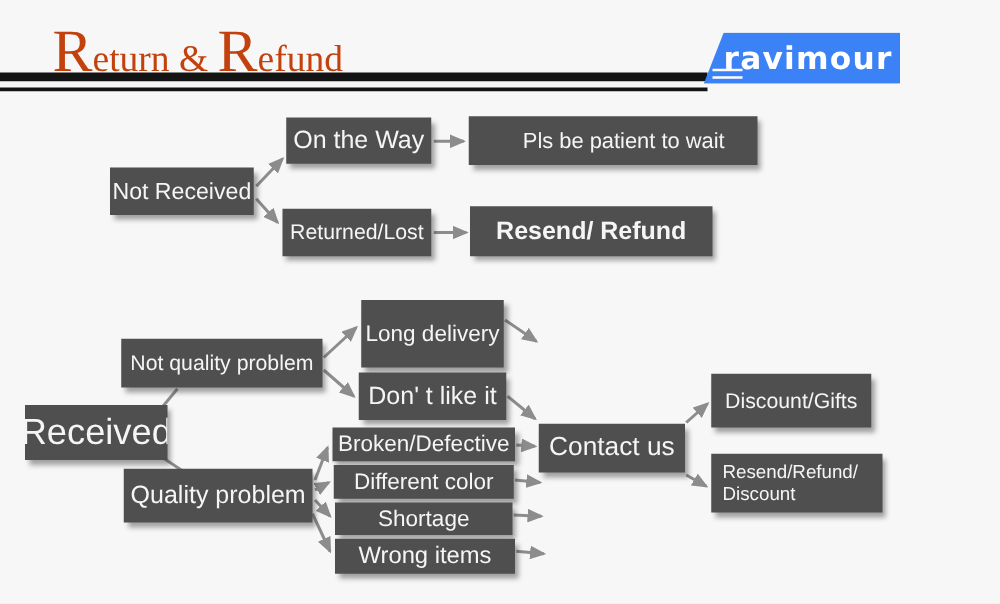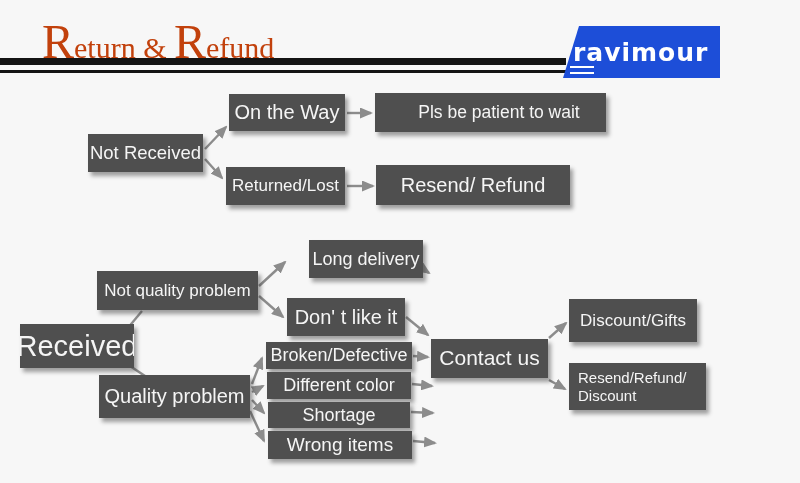--- a/index.html
+++ b/index.html
@@ -13,40 +13,40 @@
     position:absolute;left:42px;top:16px;height:52px;
     color:#c2410c;font-family:"Liberation Serif",serif;font-weight:400;
     white-space:nowrap;
   }
   .tcap{font-size:48px;line-height:52px;}
   .tsm{font-size:30px;line-height:52px;vertical-align:baseline;}
   .rule{position:absolute;left:0;background:#141414;}
   .rule-thick{top:58px;width:566px;height:7px;}
   .rule-thin{top:70px;width:566px;height:3px;}
   .logo{
-    position:absolute;left:563px;top:26px;width:157px;height:52px;
-    background:#1d4ed8;
+    position:absolute;left:563px;top:26px;width:157px;height:41px;
+    background:#3b82f6;
     clip-path:polygon(16px 0,100% 0,100% 100%,0 100%);
-    display:flex;align-items:center;
+    display:flex;align-items:center;justify-content:center;
   }
   .logo-text{
     color:#ffffff;font-family:"DejaVu Sans",sans-serif;font-weight:700;
     font-size:25px;letter-spacing:1px;padding-left:10px;line-height:1;
   }
   .logo-stripe{position:absolute;background:#ffffff;height:2.5px;width:24px;left:7px;}
   .s1{bottom:10px;}
   .s2{bottom:4px;}
   
   .node{
     position:absolute;background:#4f4f4f;color:#f5f5f5;
     display:flex;align-items:center;justify-content:center;
     line-height:1.05;white-space:nowrap;overflow:hidden;
     box-shadow:3px 4px 4px rgba(50,50,50,0.45);
   }
-  .node.bold{font-weight:400;}
+  .node.bold{font-weight:700;}
   .node.wrap{
     white-space:normal;justify-content:flex-start;text-align:left;
     padding-left:9px;line-height:1.15;
   }
   .arrows{position:absolute;left:0;top:0;pointer-events:none;}
 </style>
 </head>
 <body>
 
 <div class="stage">
@@ -92,21 +92,21 @@
 
   <div class="node" style="left:88px;top:134px;width:115px;height:38px;font-size:18.5px;">Not Received</div>
   <div class="node" style="left:229px;top:94px;width:116px;height:37px;font-size:20px;">On the Way</div>
   <div class="node" style="left:375px;top:93px;width:214px;height:39px;font-size:17.5px;padding-left:17px;">Pls be patient to wait</div>
   <div class="node" style="left:226px;top:167px;width:119px;height:38px;font-size:17px;">Returned/Lost</div>
   <div class="node bold" style="left:376px;top:165px;width:194px;height:40px;font-size:20px;">Resend/ Refund</div>
 
   <div class="node" style="left:20px;top:324px;width:114px;height:44px;font-size:29px;">Received</div>
   <div class="node" style="left:97px;top:271px;width:161px;height:39px;font-size:17px;">Not quality problem</div>
   <div class="node" style="left:99px;top:375px;width:151px;height:43px;font-size:20px;">Quality problem</div>
-  <div class="node" style="left:289px;top:240px;width:114px;height:38px;font-size:18px;margin-left:20px;">Long delivery</div>
+  <div class="node" style="left:289px;top:240px;width:114px;height:54px;font-size:18px;">Long delivery</div>
   <div class="node" style="left:287px;top:298px;width:118px;height:38px;font-size:20px;">Don' t like it</div>
   <div class="node" style="left:266px;top:342px;width:146px;height:27px;font-size:18px;">Broken/Defective</div>
   <div class="node" style="left:267px;top:372px;width:144px;height:27px;font-size:18px;">Different color</div>
   <div class="node" style="left:268px;top:402px;width:142px;height:26px;font-size:18px;">Shortage</div>
   <div class="node" style="left:268px;top:431px;width:144px;height:28px;font-size:19px;text-align:right;">Wrong items</div>
   <div class="node" style="left:431px;top:339px;width:117px;height:39px;font-size:21px;">Contact us</div>
   <div class="node" style="left:569px;top:299px;width:128px;height:43px;font-size:17px;">Discount/Gifts</div>
   <div class="node wrap" style="left:569px;top:363px;width:128px;height:47px;font-size:15px;">Resend/Refund/ Discount</div>
 
 </div>

